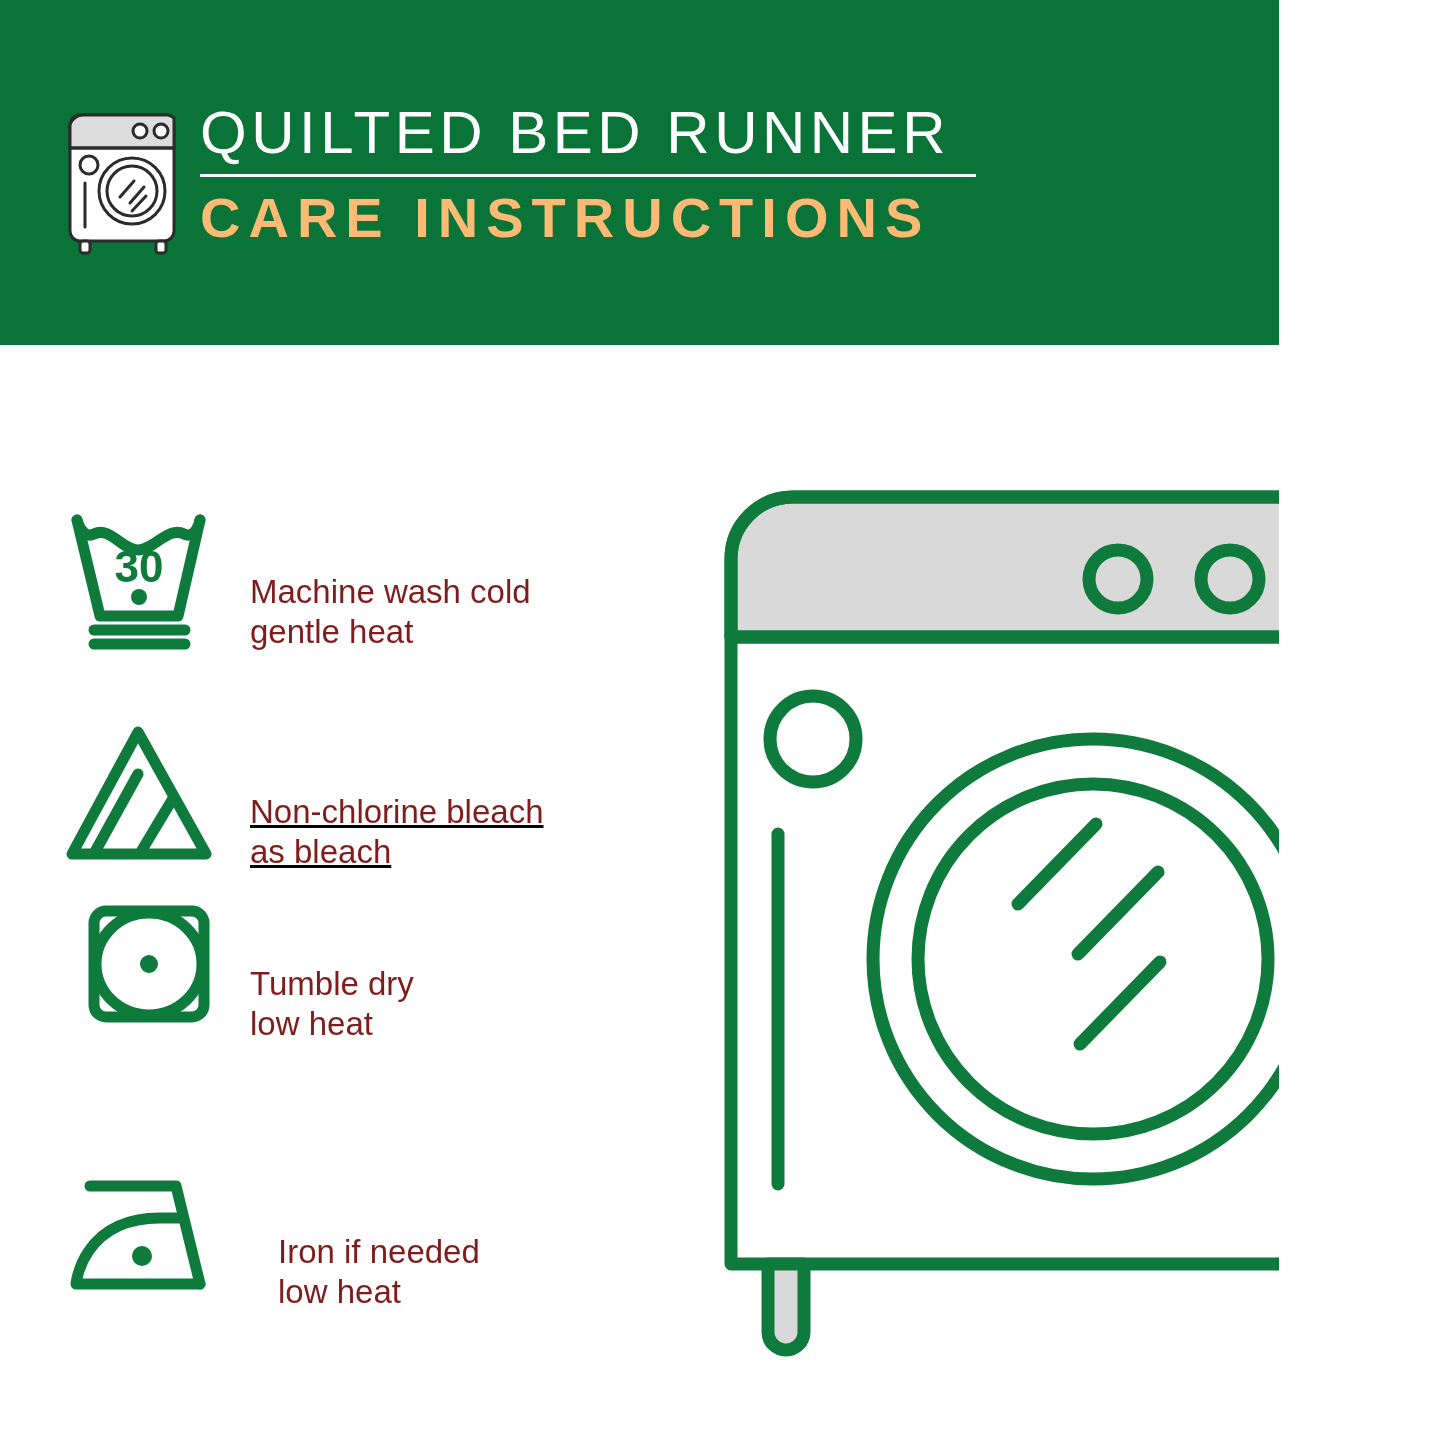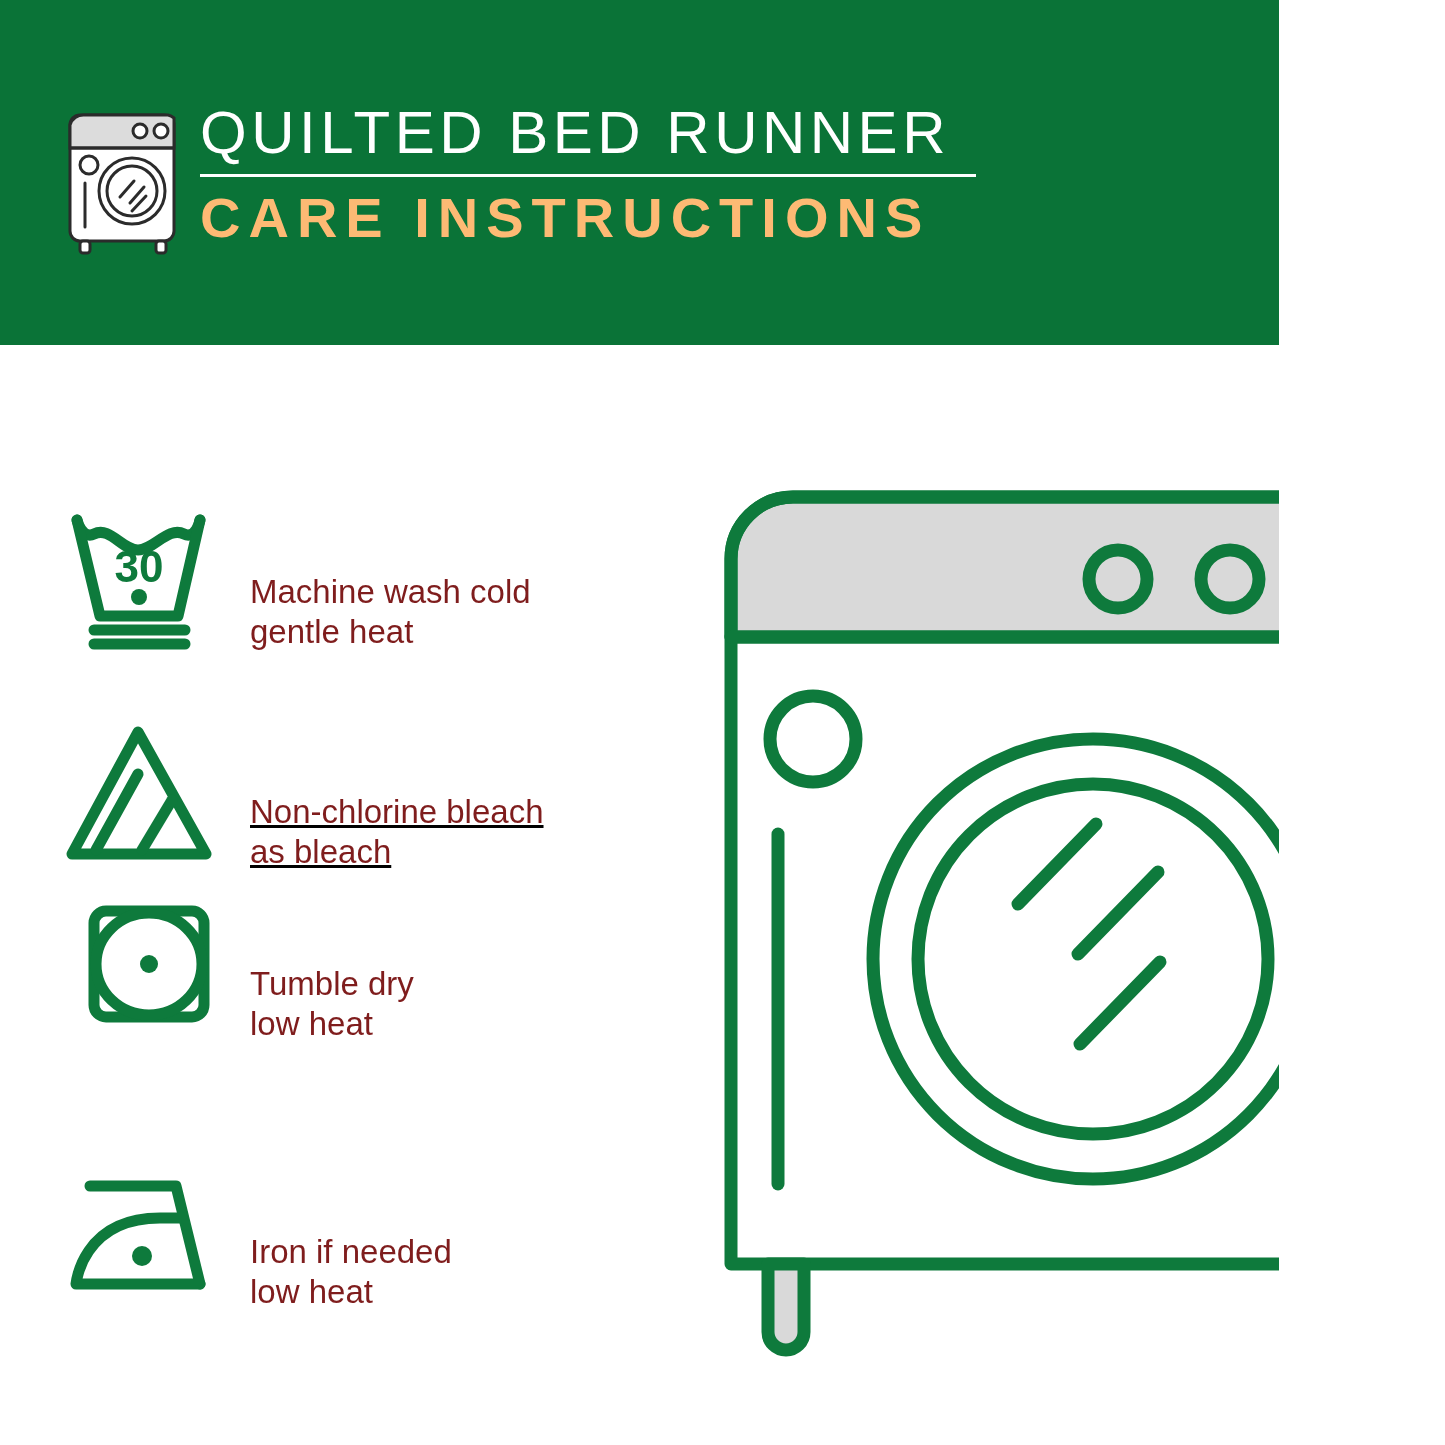--- a/index.html
+++ b/index.html
@@ -83,21 +83,21 @@
   .care-label {
     margin-left: 20px;
     color: #7f1d1d;
     font-size: 33px;
     line-height: 40px;
     font-weight: 400;
   }
   #row-wash   { top: 492px; }
   #row-bleach { top: 712px; text-decoration: underline; }
   #row-dry    { top: 884px; }
-  #row-iron   { top: 1152px; }
+  #row-iron   { top: 1152px; gap: 28px; }
 
   
   #machine-illustration {
     position: absolute;
     left: 718px;
     top: 484px;
     width: 680px;
     height: 880px;
   }
 </style>

